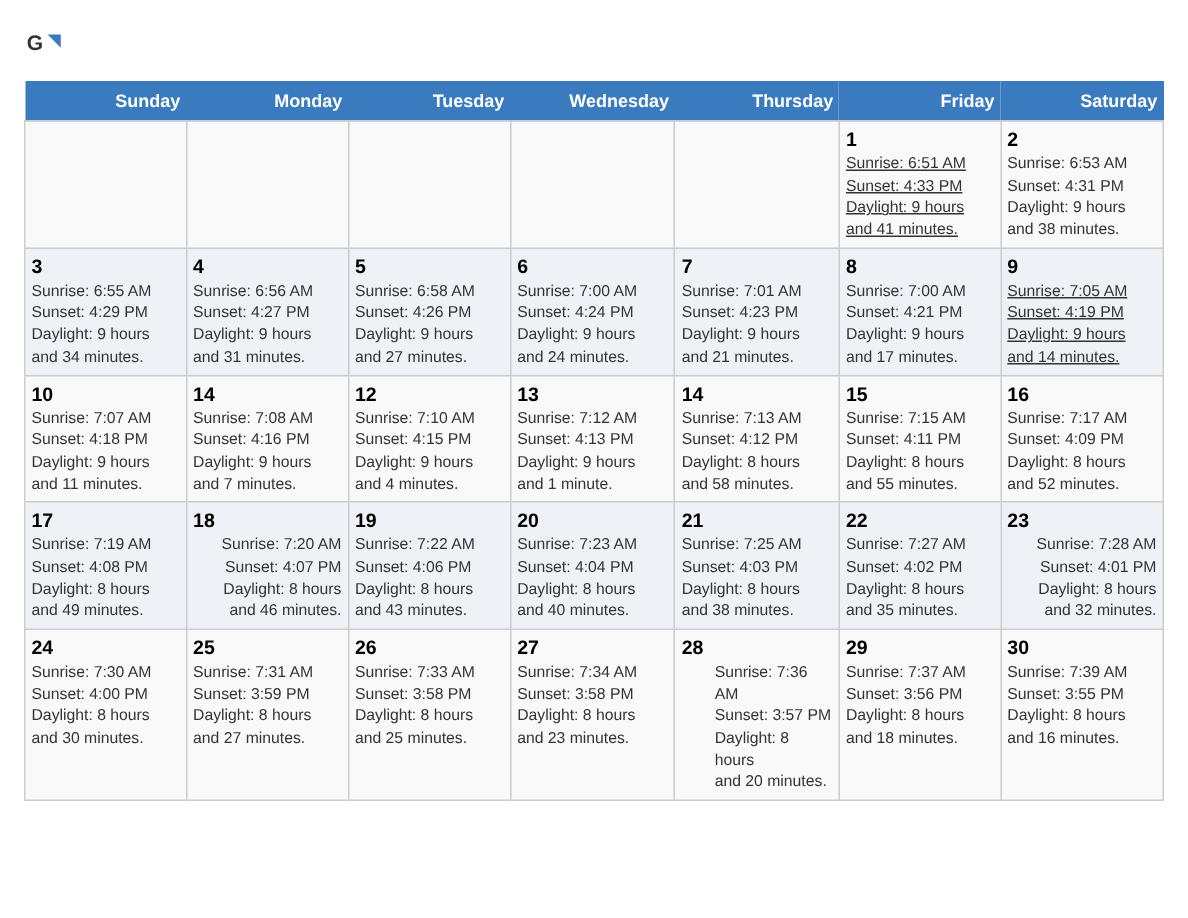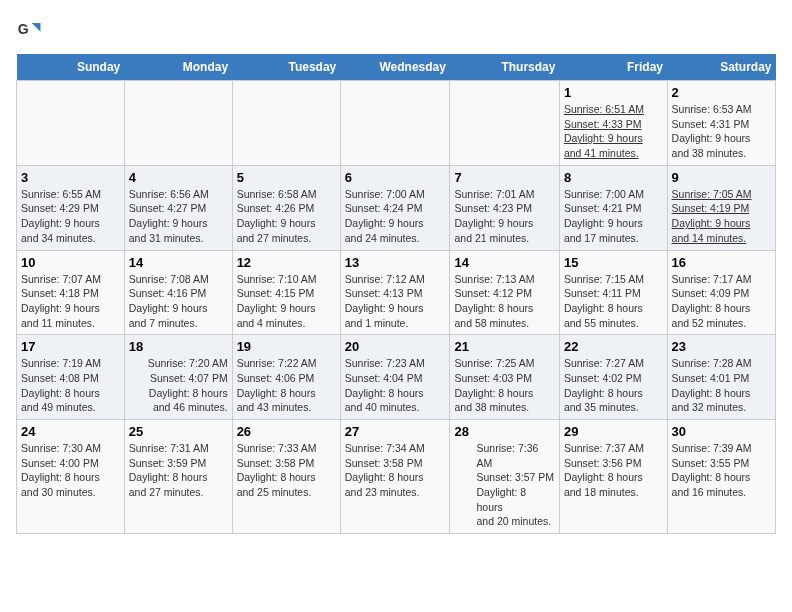--- a/index.html
+++ b/index.html
@@ -281,21 +281,21 @@
         </td>
         <td>
           <div class="day-num">22</div>
           <div class="day-info" style="white-space: pre-line;">Sunrise: 7:27 AM
 Sunset: 4:02 PM
 Daylight: 8 hours
 and 35 minutes.</div>
         </td>
         <td>
           <div class="day-num">23</div>
-          <div class="day-info" style="white-space: pre-line;">Sunrise: 7:28 AM
+          <div class="day-info" style="white-space: pre-line; text-align: right;">Sunrise: 7:28 AM
 Sunset: 4:01 PM
 Daylight: 8 hours
 and 32 minutes.</div>
         </td>
       </tr>
       <tr>
         <td>
           <div class="day-num">24</div>
           <div class="day-info" style="white-space: pre-line;">Sunrise: 7:30 AM
 Sunset: 4:00 PM

